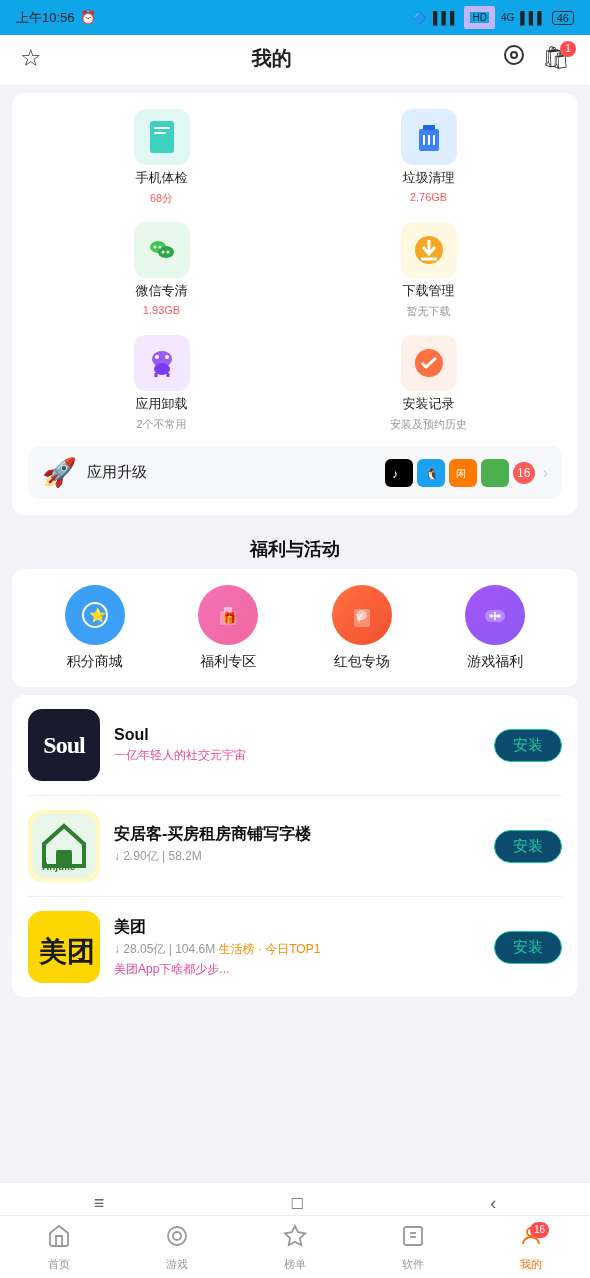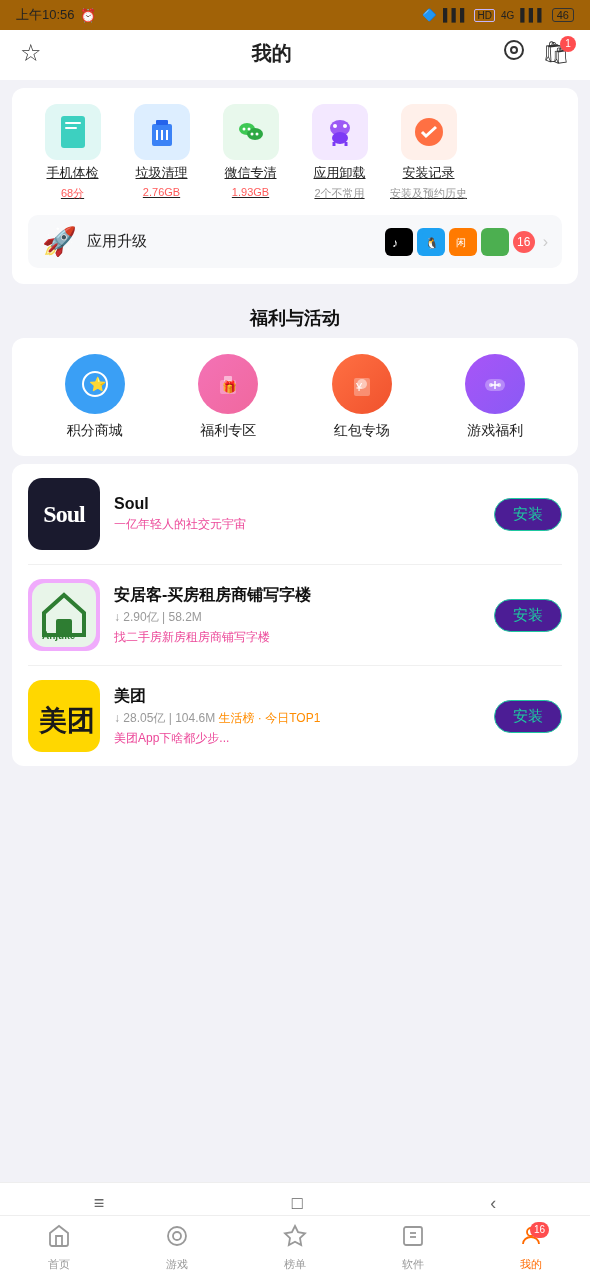--- a/index.html
+++ b/index.html
@@ -9,21 +9,21 @@
       min-height: 1278px;
       font-family: -apple-system, 'PingFang SC', 'Helvetica Neue', sans-serif;
       background: #f2f2f7;
       color: #222;
       font-size: 14px;
       overflow-x: hidden;
     }
 
     
     .status-bar {
-      background: #a16207;
+      background: #0ea5e9;
       display: flex;
       justify-content: space-between;
       align-items: center;
       padding: 6px 16px;
       font-size: 13px;
       font-weight: 500;
     }
     .status-left { display: flex; align-items: center; gap: 6px; }
     .status-right { display: flex; align-items: center; gap: 6px; font-size: 12px; }
 
@@ -55,24 +55,23 @@
     .card {
       background: #fff;
       border-radius: 12px;
       margin: 8px 12px;
       padding: 16px;
     }
 
     
     .tools-grid {
       display: grid;
-      grid-template-columns: repeat(6, 1fr);
+      grid-template-columns: repeat(2, 1fr);
       gap: 0;
       row-gap: 16px;
-      text-decoration: underline;
     }
     .tool-item {
       display: flex;
       flex-direction: column;
       align-items: center;
       gap: 4px;
     }
     .tool-icon {
       width: 56px;
       height: 56px;
@@ -175,21 +174,21 @@
       font-size: 32px;
     }
     .app-info { flex: 1; }
     .app-name { font-size: 16px; font-weight: 600; color: #111; margin-bottom: 3px; }
     .app-meta { font-size: 12px; color: #999; margin-bottom: 3px; }
     .app-desc { font-size: 12px; color: #ec4899; }
     .app-meta .highlight { color: #ff8c00; font-weight: 500; }
     .install-btn {
       border: 1.5px solid #1ec8a0;
       color: #1ec8a0;
-      background: #4c1d95;
+      background: #0c4a6e;
       border-radius: 20px;
       padding: 6px 18px;
       font-size: 15px;
       cursor: pointer;
       white-space: nowrap;
       flex-shrink: 0;
       text-align: right;
     }
 
     
@@ -272,21 +271,21 @@
 <div class="page-content">
 
   <div class="status-bar">
     <div class="status-left">
       <span>上午10:56</span>
       <span>⏰</span>
     </div>
     <div class="status-right">
       <span>🔷</span>
       <span>▌▌▌</span>
-      <span style="border:1px solid #c4b5fd;padding:0 2px;font-size:10px;border-radius:2px;">HD</span>
+      <span style="border:6px solid #c4b5fd;padding:0 2px;font-size:10px;border-radius:2px;">HD</span>
       <span style="font-size:10px;">4G</span>
       <span>▌▌▌</span>
       <span style="border:1px solid #333;padding:0 4px;border-radius:3px;font-size:11px;">
         <span>46</span>
       </span>
     </div>
   </div>
 
   <div class="top-nav">
     <span class="nav-icon-btn" style="font-size:24px;">☆</span>
@@ -341,20 +340,32 @@
               <circle cx="16" cy="15" r="1.5" fill="white"></circle>
               <circle cx="19" cy="20" r="1.5" fill="white"></circle>
               <circle cx="24" cy="20" r="1.5" fill="white"></circle>
             </svg>
         </div>
         <span class="tool-name">微信专清</span>
         <span class="tool-sub red">1.93GB</span>
       </div>
 
       <div class="tool-item">
+        <div class="tool-icon" style="background:#fff8e1;">
+          <svg width="36" height="36" viewBox="0 0 36 36">
+              <circle cx="18" cy="18" r="14" fill="#f5a623"></circle>
+              <polyline points="12,15 18,22 24,15" fill="none" stroke="white" stroke-width="3"></polyline>
+              <line x1="18" y1="8" x2="18" y2="22" stroke="white" stroke-width="3"></line>
+              <line x1="10" y1="27" x2="26" y2="27" stroke="white" stroke-width="3"></line>
+            </svg>
+        </div>
+        <span class="tool-name">下载管理</span>
+        <span class="tool-sub">暂无下载</span>
+      </div>
+      <div class="tool-item">
         <div class="tool-icon" style="background:#f3e8ff;">
           <svg width="36" height="36" viewBox="0 0 36 36">
               <ellipse cx="18" cy="14" rx="10" ry="8" fill="#9c5af5"></ellipse>
               <circle cx="13" cy="12" r="2" fill="white"></circle>
               <circle cx="23" cy="12" r="2" fill="white"></circle>
               <ellipse cx="18" cy="24" rx="8" ry="6" fill="#7c3af5"></ellipse>
               <line x1="12" y1="28" x2="12" y2="32" stroke="#7c3af5" stroke-width="3"></line>
               <line x1="24" y1="28" x2="24" y2="32" stroke="#7c3af5" stroke-width="3"></line>
             </svg>
         </div>
@@ -460,32 +471,31 @@
         Soul
       </div>
       <div class="app-info">
         <div class="app-name">Soul</div>
         <div class="app-desc">一亿年轻人的社交元宇宙</div>
       </div>
       <button class="install-btn">安装</button>
     </div>
 
     <div class="app-row">
-      <div class="app-icon-large anjuke-icon" style="background:#f0abfc;border-radius:14px;">
+      <div class="app-icon-large anjuke-icon" style="background:#fef9c3;border-radius:14px;">
         <svg width="64" height="64" viewBox="0 0 64 64">
           <rect width="64" height="64" fill="#e8f5e9" rx="14"></rect>
           <polygon points="32,12 52,30 52,52 12,52 12,30" fill="none" stroke="#2e7d32" stroke-width="4"></polygon>
           <rect x="24" y="36" width="16" height="16" fill="#2e7d32" rx="2"></rect>
           <text x="10" y="56" font-size="10" fill="#2e7d32" font-weight="bold">Anjuke</text>
         </svg>
       </div>
       <div class="app-info">
         <div class="app-name">安居客-买房租房商铺写字楼</div>
         <div class="app-meta">↓ 2.90亿  |  58.2M</div>
-        <div class="app-desc">找二手房新房租房商铺写字楼</div>
       </div>
       <button class="install-btn">安装</button>
     </div>
 
     <div class="app-row">
       <div class="app-icon-large meituan-icon" style="background:#ffd700;">
         <svg width="64" height="64" viewBox="0 0 64 64">
           <rect width="64" height="64" fill="#ffd700" rx="14"></rect>
           <text x="7" y="46" font-size="28" fill="#1a1a1a" font-weight="900" font-family="sans-serif">美团</text>
         </svg>

